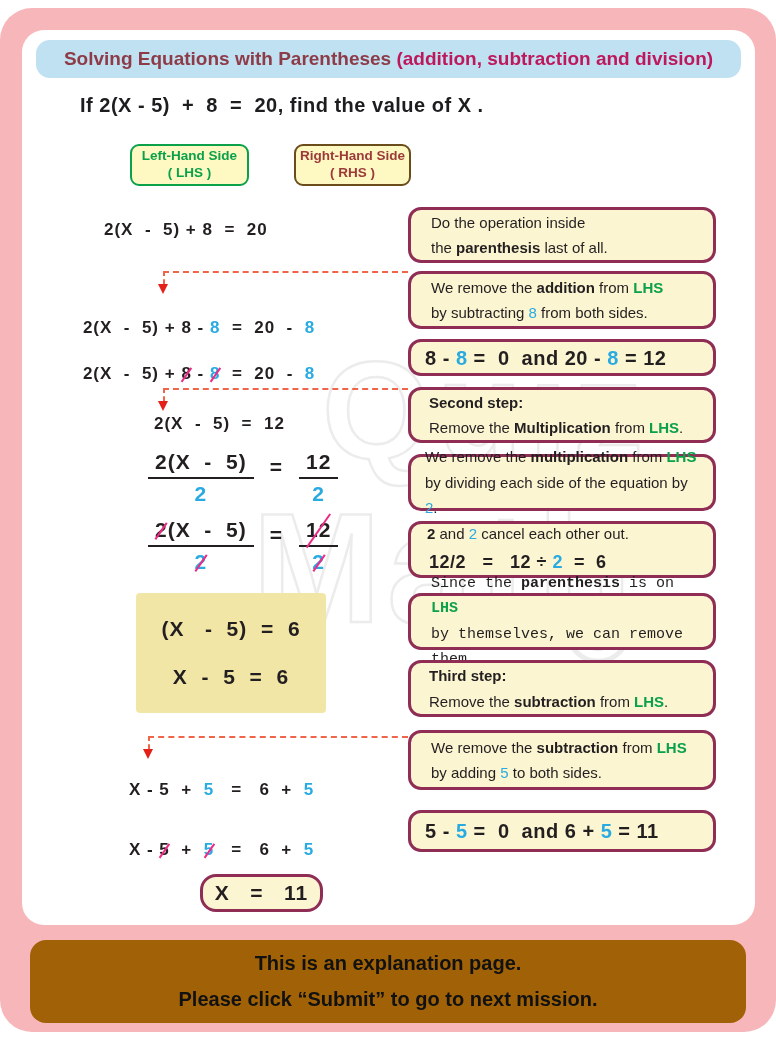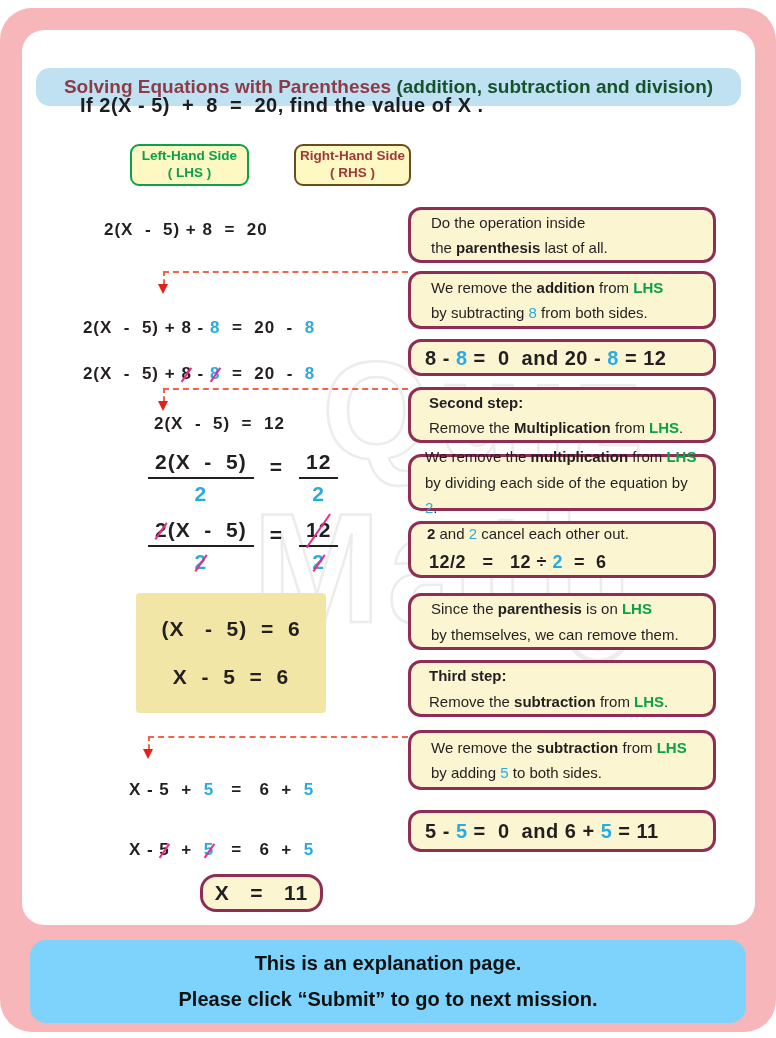--- a/index.html
+++ b/index.html
@@ -7,23 +7,23 @@
        font-family:"Liberation Sans",sans-serif;}
   .frame{position:absolute;left:0;top:8px;right:0;bottom:6px;background:#f7b6ba;border-radius:32px;}
   .content{position:absolute;left:22px;top:30px;width:733px;height:895px;background:#ffffff;border-radius:22px;}
   .content > *{z-index:1;}
   
   .wm{position:absolute;z-index:0;color:rgba(0,0,0,0);-webkit-text-stroke:2.5px #ececec;
       font-weight:700;letter-spacing:6px;pointer-events:none;}
   .wm-face{position:absolute;z-index:0;color:#ececec;-webkit-text-stroke:0;pointer-events:none;}
   
   .hdr{position:absolute;left:14px;top:10px;width:705px;height:38px;background:#bfe1f2;border-radius:14px;
-       display:flex;align-items:center;justify-content:center;font-size:19px;font-weight:700;white-space:pre;margin-top:28px;}
+       display:flex;align-items:center;justify-content:center;font-size:19px;font-weight:700;white-space:pre;}
   .hdr .main{color:#8e3b48;}
-  .hdr .accent{color:#14532d;}
+  .hdr .accent{color:#be185d;}
   .problem{position:absolute;left:58px;top:64px;font-size:20px;font-weight:700;color:#1d1d1f;white-space:pre;letter-spacing:0.5px;}
   
   .sidebox{position:absolute;top:114px;height:42px;border-radius:9px;background:#fef9c3;box-sizing:border-box;
            display:flex;flex-direction:column;align-items:center;justify-content:center;
            font-size:13.5px;font-weight:700;line-height:1.25;}
   .lhsbox{left:108px;width:119px;border:2.5px solid #0ba14b;color:#0ba14b;}
   .rhsbox{left:272px;width:117px;border:2.5px solid #6b4d1b;color:#9c3a3a;}
   
   .eq{position:absolute;font-size:17px;font-weight:700;color:#231f20;white-space:pre;letter-spacing:1px;text-align:right;}
   .cy{color:#29abe2;}
@@ -50,21 +50,21 @@
       border-top:10px solid #e32119;}
   
   .highlight{position:absolute;left:114px;top:563px;width:190px;height:120px;background:#f2e6a7;border-radius:4px;
              display:flex;flex-direction:column;justify-content:space-evenly;align-items:center;}
   .highlight .heq{font-size:21px;font-weight:700;color:#231f20;white-space:pre;letter-spacing:1px;}
   .result{position:absolute;left:178px;top:844px;width:123px;height:38px;background:#fbf5d2;
           border:3px solid #8f2d55;border-radius:16px;box-sizing:border-box;
           display:flex;align-items:center;justify-content:center;
           font-size:21px;font-weight:700;color:#231f20;white-space:pre;letter-spacing:1px;}
   
-  .footer{position:absolute;left:30px;top:940px;width:716px;height:83px;background:#7dd3fc;border-radius:16px;
+  .footer{position:absolute;left:30px;top:940px;width:716px;height:83px;background:#a16207;border-radius:16px;
           display:flex;flex-direction:column;justify-content:space-evenly;align-items:center;
           font-size:20px;font-weight:700;color:#111;}
 </style>
 </head>
 <body>
 
 <div class="frame"></div>
 
 <div class="content">
 
@@ -151,21 +151,21 @@
   </div>
   <div class="note" style="top:491px;height:57px;padding-left:16px;">
     <div><b>2</b><span> and </span><span class="cy">2</span><span> cancel each other out.</span></div>
     <div class="big" style="font-size:18px;"><span>12/2   =   12 ÷ </span><span class="cy">2</span><span>  =  6</span></div>
   </div>
 
   <div class="highlight">
     <div class="heq">(X   -  5)  =  6</div>
     <div class="heq">X  -  5  =  6</div>
   </div>
-  <div class="note" style="top:563px;height:57px;">
+  <div class="note" style="top:563px;height:57px;font-family:Liberation Mono, monospace;">
     <div><span>Since the </span><b>parenthesis</b><span> is on </span><span class="gr">LHS</span></div>
     <div><span>by themselves, we can remove them.</span></div>
   </div>
   <div class="note" style="top:630px;height:57px;padding-left:18px;">
     <div><b>Third step:</b></div>
     <div><span>Remove the </span><b>subtraction</b><span> from </span><span class="gr">LHS</span><span>.</span></div>
   </div>
 
   <div class="dash-h" style="left:126px;top:706px;width:260px;"></div>
   <div class="dash-v" style="left:126px;top:706px;height:13px;"></div>

